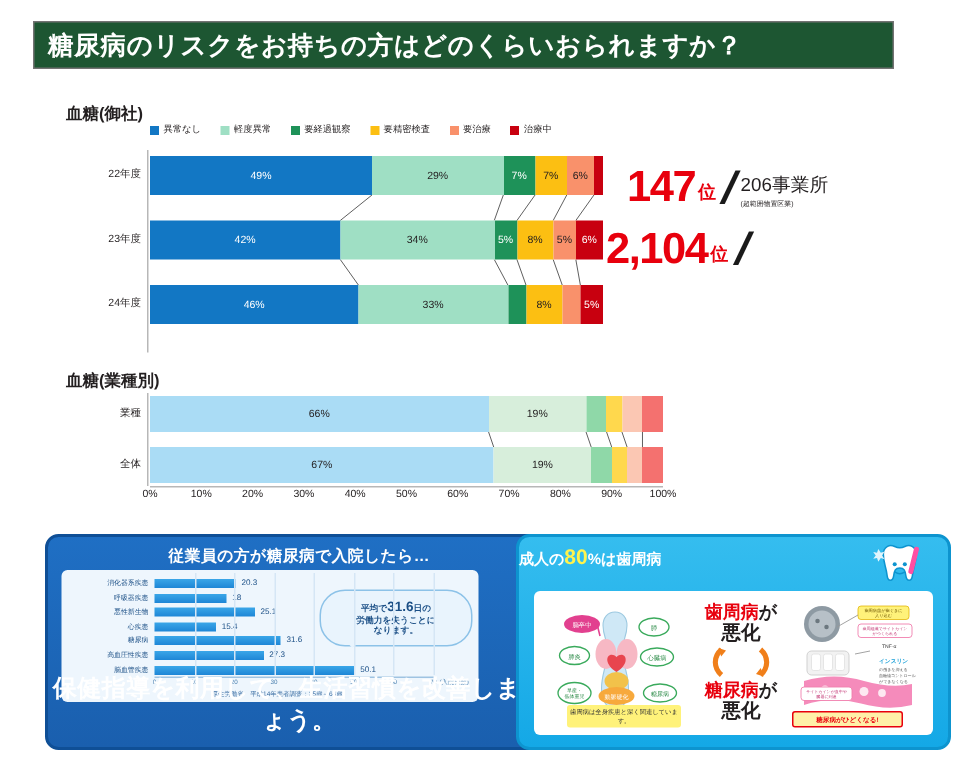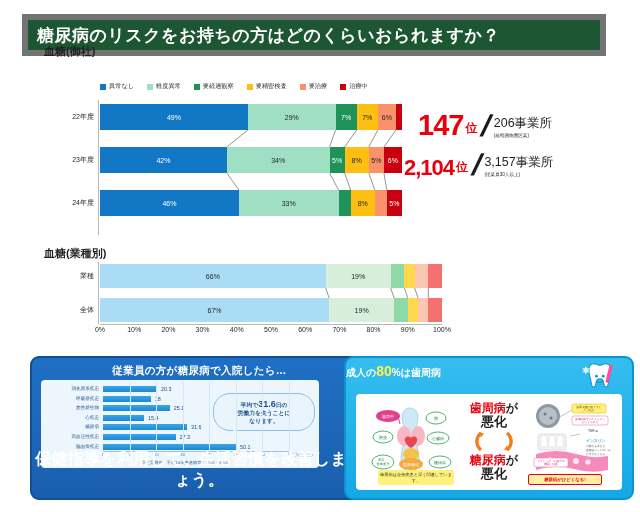--- a/index.html
+++ b/index.html
@@ -8,31 +8,31 @@
     background:#ffffff;
     font-family:"Liberation Sans","DejaVu Sans",sans-serif;
     color:#231f20;
     position:relative;
   }
   .page{position:absolute;inset:0;}
 
   
   .title-bar{
     position:absolute;left:22px;top:14px;width:572px;height:30px;
-    background:#1d5632;border:6px solid #737373;
+    background:#1d5632;border:1px solid #737373;
     display:flex;align-items:center;
   }
   .title-bar .t{
     color:#ffffff;font-size:17px;font-weight:bold;letter-spacing:.5px;
     padding-left:9px;white-space:nowrap;
   }
 
   
   .sec-head{position:absolute;font-size:11px;font-weight:bold;color:#231f20;}
-  #h1{left:44px;top:44px;}
+  #h1{left:44px;top:68px;}
   #h2{left:44px;top:246px;}
 
   
   .legend{position:absolute;left:100px;top:82px;display:flex;gap:13px;align-items:center;}
   .lg{display:flex;align-items:center;gap:3px;}
   .lg i{width:6px;height:6px;display:block;}
   .lg span{font-size:6.2px;color:#231f20;white-space:nowrap;}
 
   
   .chart1{position:absolute;left:44px;top:100px;width:360px;height:135px;}
@@ -42,21 +42,21 @@
   .c1-bars{position:absolute;left:56px;top:0;height:26px;width:302px;display:flex;}
   .seg{height:100%;display:flex;align-items:center;justify-content:center;font-size:7px;overflow:hidden;}
   .seg.lt{color:#231f20;}
   .seg.dk{color:#ffffff;}
 
   
   .rank{position:absolute;display:flex;align-items:flex-end;gap:2px;}
   #rk1{left:418px;top:112px;}
   #rk2{left:404px;top:153px;}
   .rank .num{font-size:29px;font-weight:bold;color:#e8000d;line-height:.92;letter-spacing:-1px;}
-  #rk2 .num{font-size:22px;}
+  #rk2 .num{font-size:29px;}
   .rank .i{font-size:12px;font-weight:bold;color:#e8000d;padding-bottom:2px;}
   .rank .slash{font-size:30px;font-weight:bold;color:#1a1a1a;line-height:.8;
     transform:skewX(-16deg);padding:0 1px 1px 3px;}
   .rank .rt{display:flex;flex-direction:column;align-items:flex-start;padding-bottom:1px;}
   .rank .rt .big{font-size:12.5px;color:#231f20;white-space:nowrap;}
   .rank .rt .sml{font-size:4.6px;color:#231f20;white-space:nowrap;margin-top:1px;}
 
   
   .chart2{position:absolute;left:44px;top:262px;width:400px;height:82px;}
   .c2-axis{position:absolute;left:54px;top:0;width:1px;height:62px;background:#b7b7b7;}
@@ -225,24 +225,20 @@
     <div class="rt">
       <div class="big">206事業所</div>
       <div class="sml">(超範囲物置区業)</div>
     </div>
   </div>
 
   <div class="rank" id="rk2">
     <div class="num">2,104</div>
     <div class="i">位</div>
     <div class="slash">/</div>
-    <div class="rt">
-      <div class="big">3,157事業所</div>
-      <div class="sml">(従業員30人以上)</div>
-    </div>
   </div>
 
   <div class="chart2">
     <div class="c2-axis"></div>
     <div class="tick-l"></div>
     <svg id="c2-leads" width="400" height="70" style="position:absolute;left:0;top:0;pointer-events:none;">
         <text x="353.53999999999996" y="19" font-size="6.4" text-anchor="middle" fill="#231f20" font-family="'Liberation Sans',sans-serif">4%</text>
         <text x="365.51" y="12" font-size="6.4" text-anchor="middle" fill="#231f20" font-family="'Liberation Sans',sans-serif">3%</text>
         <text x="377.47999999999996" y="19" font-size="6.4" text-anchor="middle" fill="#231f20" font-family="'Liberation Sans',sans-serif">4%</text>
         <text x="391.15999999999997" y="12" font-size="6.4" text-anchor="middle" fill="#231f20" font-family="'Liberation Sans',sans-serif">4%</text>

